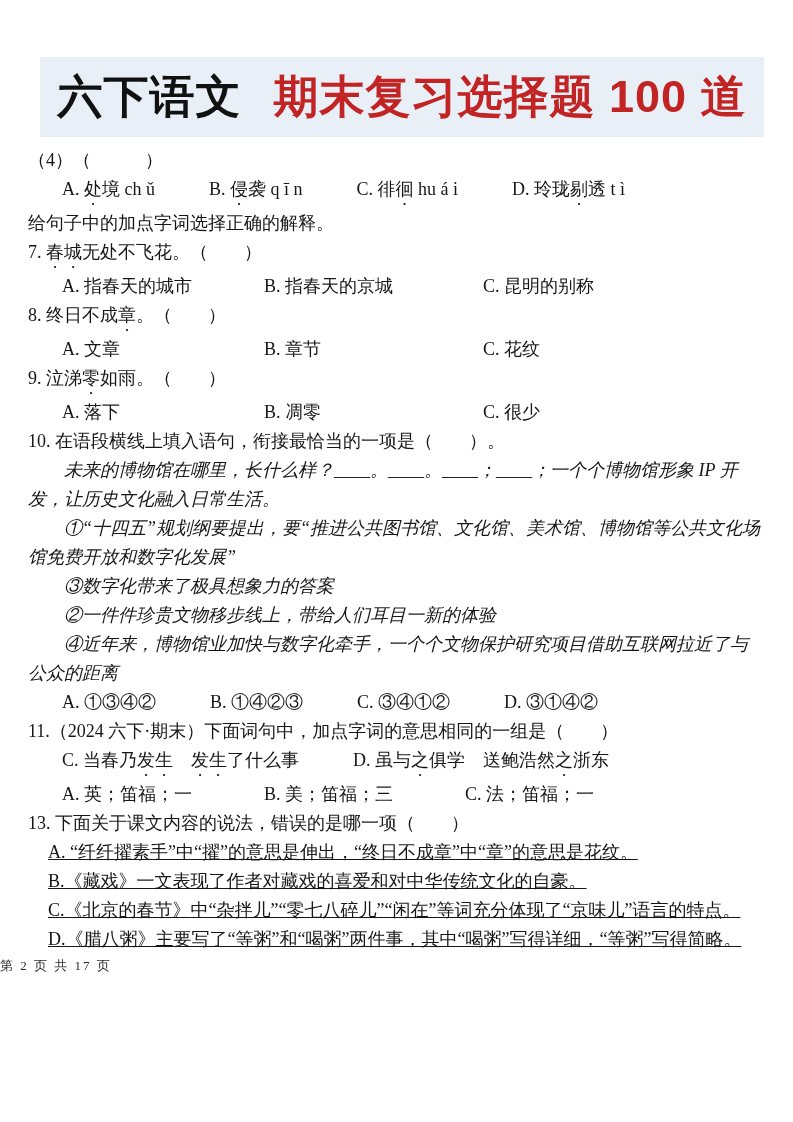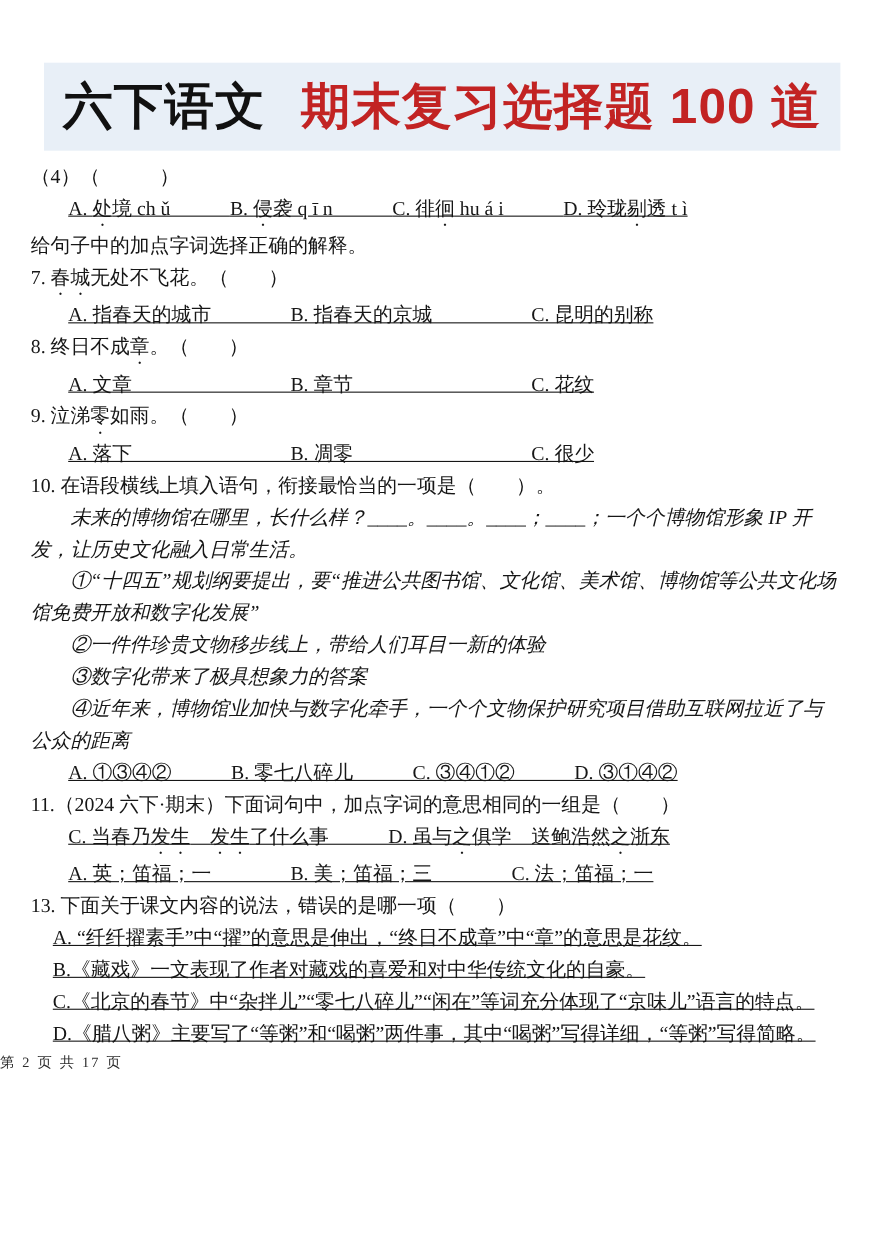--- a/index.html
+++ b/index.html
@@ -20,21 +20,21 @@
   }
   .banner .t-black{}
   .banner .t-red{}
   .content{
     position:absolute;top:146px;left:28px;right:28px;
   }
   .line{
     font-size:18px;line-height:29px;color:#161616;
   }
   .q{}
-  .opt{padding-left:34px;text-decoration:underline;}
+  .opt{padding-left:34px;}
   .para{text-indent:36px;font-style:italic;}
   .opt13{text-indent:20px;text-decoration:underline;}
   .em{
     -webkit-text-emphasis:filled dot;
     -webkit-text-emphasis-position:under right;
     text-emphasis:filled dot;
     text-emphasis-position:under right;
   }
   .footer{
     position:absolute;left:0;right:0;bottom:17px;
@@ -59,24 +59,24 @@
       <div class="line q"><span>给句子中的加点字词选择正确的解释。</span></div>
       <div class="line q"><span>7. </span><span class="em">春城</span><span>无处不飞花。（　　）</span></div>
       <div class="line opt"><span>A. 指春天的城市　　　　B. 指春天的京城　　　　　C. 昆明的别称</span></div>
       <div class="line q"><span>8. 终日不成</span><span class="em">章</span><span>。（　　）</span></div>
       <div class="line opt"><span>A. 文章　　　　　　　　B. 章节　　　　　　　　　C. 花纹</span></div>
       <div class="line q"><span>9. 泣涕</span><span class="em">零</span><span>如雨。（　　）</span></div>
       <div class="line opt"><span>A. 落下　　　　　　　　B. 凋零　　　　　　　　　C. 很少</span></div>
       <div class="line q"><span>10. 在语段横线上填入语句，衔接最恰当的一项是（　　）。</span></div>
       <div class="line para"><span>未来的博物馆在哪里，长什么样？____。____。____；____；一个个博物馆形象 IP 开发，让历史文化融入日常生活。</span></div>
       <div class="line para"><span>①“十四五”规划纲要提出，要“推进公共图书馆、文化馆、美术馆、博物馆等公共文化场馆免费开放和数字化发展”</span></div>
+      <div class="line para"><span>③数字化带来了极具想象力的答案</span></div>
       <div class="line para"><span>②一件件珍贵文物移步线上，带给人们耳目一新的体验</span></div>
-      <div class="line para"><span>③数字化带来了极具想象力的答案</span></div>
       <div class="line para"><span>④近年来，博物馆业加快与数字化牵手，一个个文物保护研究项目借助互联网拉近了与公众的距离</span></div>
-      <div class="line opt"><span>A. ①③④②　　　B. 零七八碎儿　　　C. ③④①②　　　D. ③①④②</span></div>
+      <div class="line opt"><span>A. ①③④②　　　B. ①④②③　　　C. ③④①②　　　D. ③①④②</span></div>
       <div class="line q"><span>11.（2024 六下·期末）下面词句中，加点字词的意思相同的一组是（　　）</span></div>
       <div class="line opt"><span>C. 当春乃</span><span class="em">发生</span><span>　</span><span class="em">发生</span><span>了什么事　　　D. 虽与</span><span class="em">之</span><span>俱学　送鲍浩然</span><span class="em">之</span><span>浙东</span></div>
       <div class="line opt"><span>A. 英；笛福；一　　　　B. 美；笛福；三　　　　C. 法；笛福；一</span></div>
       <div class="line q"><span>13. 下面关于课文内容的说法，错误的是哪一项（　　）</span></div>
       <div class="line opt13"><span>A. “纤纤擢素手”中“擢”的意思是伸出，“终日不成章”中“章”的意思是花纹。</span></div>
       <div class="line opt13"><span>B.《藏戏》一文表现了作者对藏戏的喜爱和对中华传统文化的自豪。</span></div>
       <div class="line opt13"><span>C.《北京的春节》中“杂拌儿”“零七八碎儿”“闲在”等词充分体现了“京味儿”语言的特点。</span></div>
       <div class="line opt13"><span>D.《腊八粥》主要写了“等粥”和“喝粥”两件事，其中“喝粥”写得详细，“等粥”写得简略。</span></div>
     </div>
 

